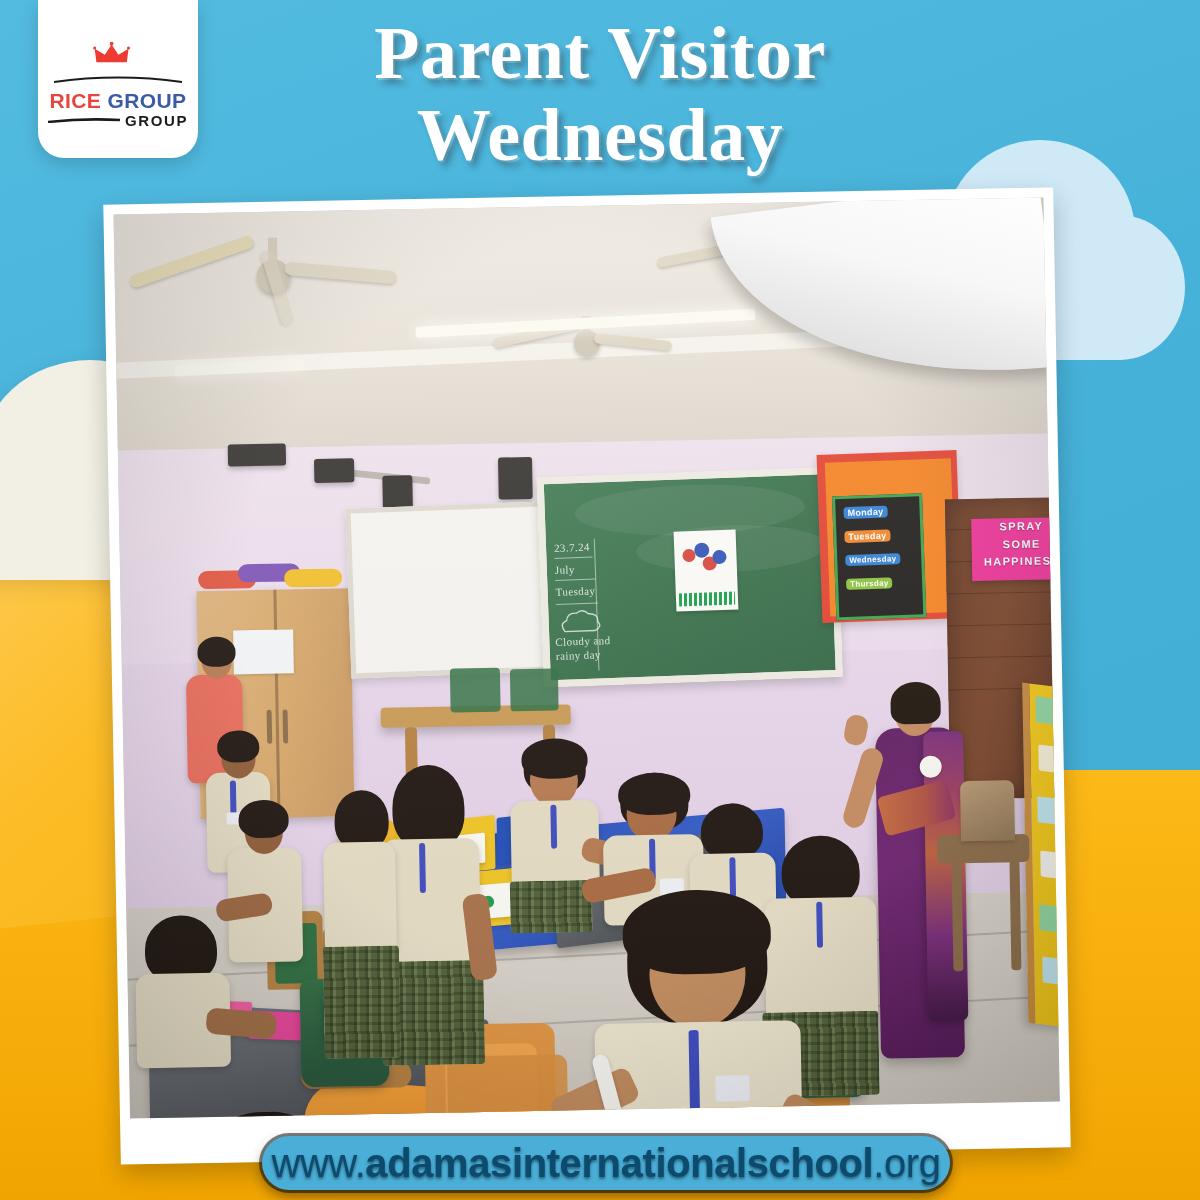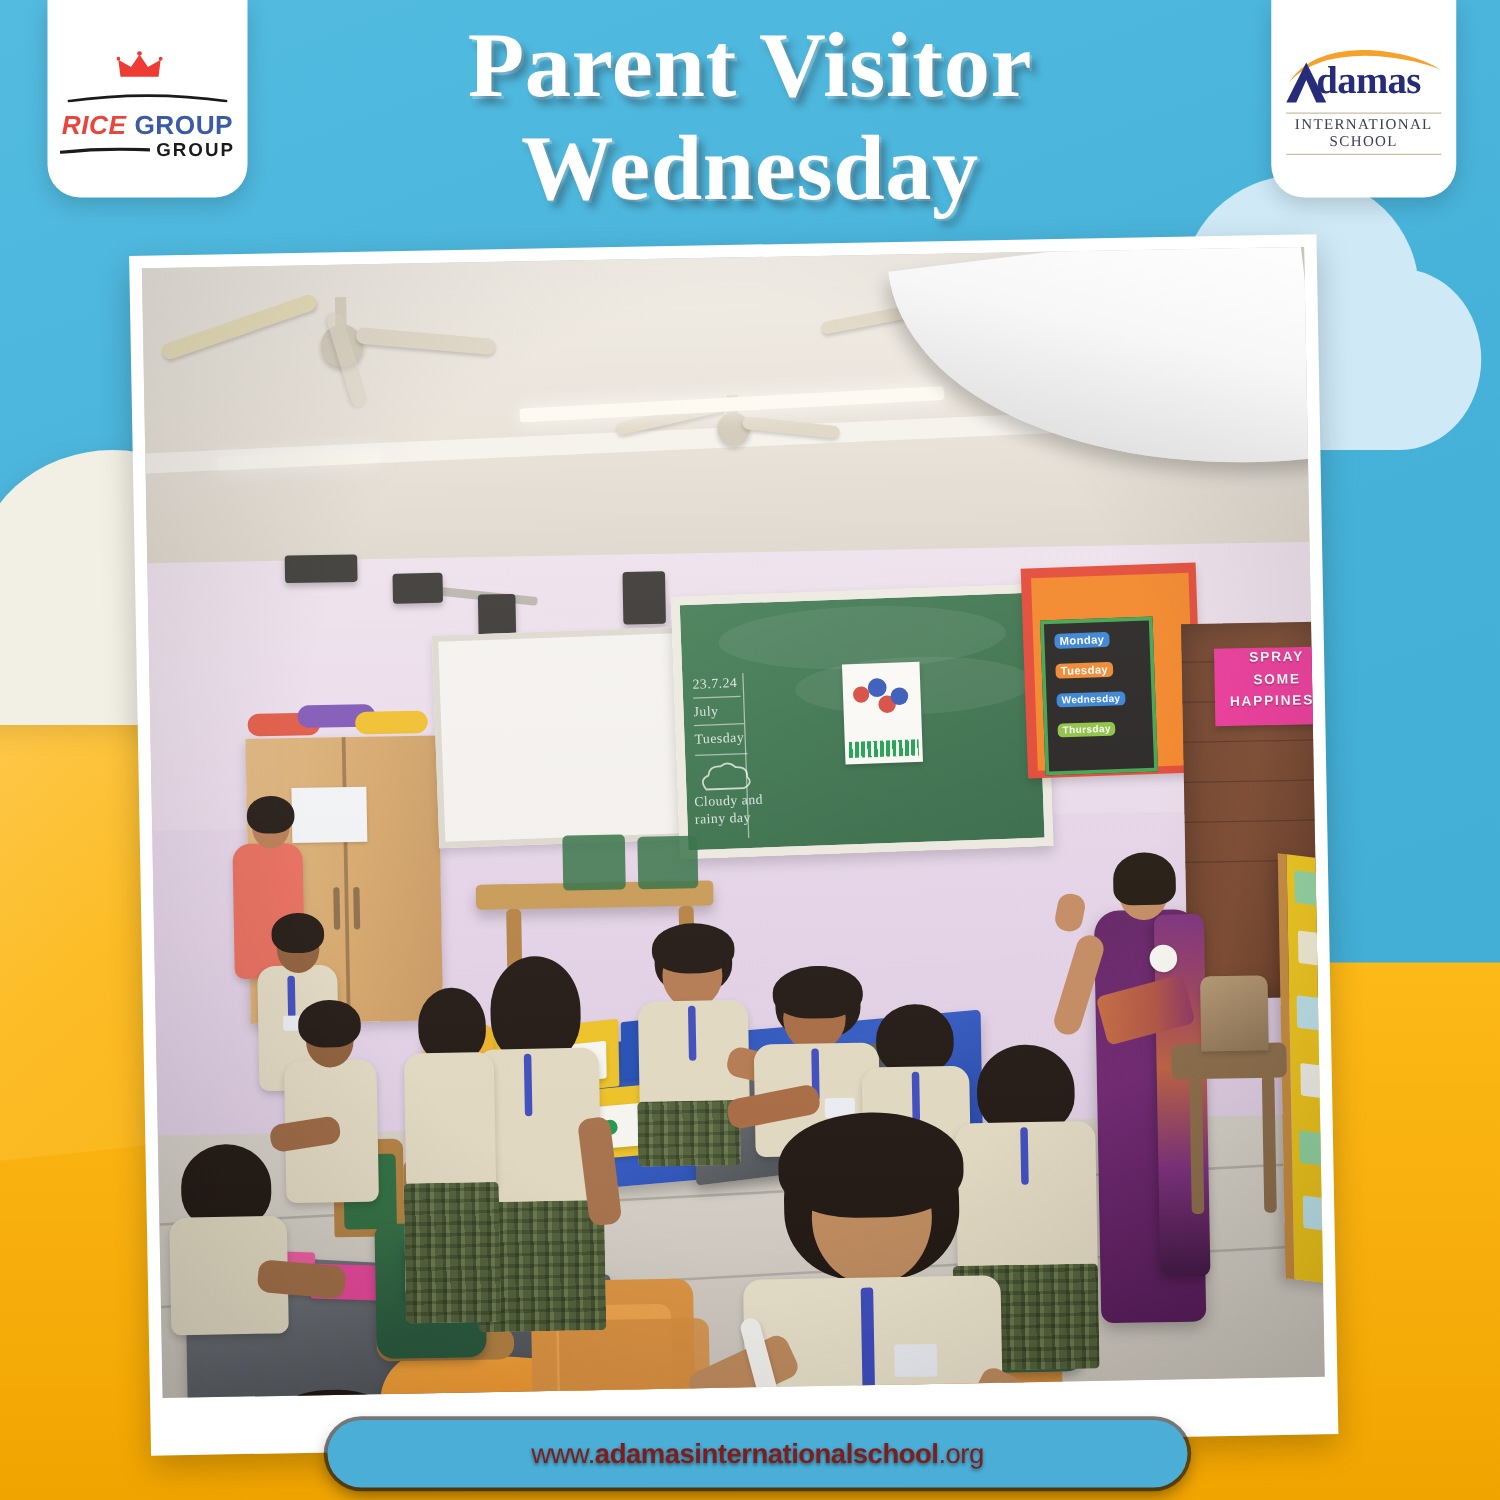--- a/index.html
+++ b/index.html
@@ -71,21 +71,21 @@
 
   
   .rice{width:148px;text-align:center;transform:translateY(6px);}
   .crown{height:22px;margin-bottom:1px;}
   .rule-top{height:7px;width:128px;margin:0 auto;}
   .rice-words{
     font-family:"Liberation Sans", sans-serif;
     font-weight:bold;font-size:21px;letter-spacing:.4px;line-height:1;
     margin:3px 0 1px;white-space:nowrap;
   }
-  .w-rice{color:#e8453c;font-style:italic;}
+  .w-rice{color:#e8453c;}
   .w-adamas{color:#3c5ba6;}
   .rice-bottom{display:flex;align-items:center;justify-content:flex-end;gap:5px;width:140px;margin:0 auto;text-align:right;}
   .rice-bar{flex:1;height:5px;}
   .w-group{font-weight:bold;font-size:15px;color:#1b1b1b;letter-spacing:1.6px;}
 
   
   .adm{width:136px;text-align:center;transform:translateY(4px);}
   .adm-top{position:relative;height:48px;}
   .adm-word{
     position:absolute;left:0;right:0;top:8px;
@@ -212,21 +212,21 @@
 
   
   .url-pill{
     position:absolute;left:262px;top:1136px;width:688px;height:54px;
     background:#4aaed6;border-radius:30px;
     display:flex;align-items:center;justify-content:center;
     box-shadow:0 6px 14px rgba(0,0,0,.45), 0 0 0 3px rgba(20,20,20,.55);
     z-index:12;
   }
   .url-text{
-    color:#7f1d1d;font-size:22px;letter-spacing:-.4px;white-space:nowrap;
+    color:#0c4a6e;font-size:40px;letter-spacing:-.4px;white-space:nowrap;
     text-shadow:0 2px 3px rgba(0,0,0,.45);
   }
   .url-text b{font-weight:bold;}
 </style>
 </head>
 <body>
 
 <div class="poster">
 
   <div class="bg-sky"></div>
@@ -281,35 +281,20 @@
       </div>
       <div class="rice-bottom">
         <svg class="rice-bar" viewBox="0 0 80 5" preserveAspectRatio="none">
           <path d="M0 4 Q40 0 80 2" stroke="#1b1b1b" stroke-width="2.6" fill="none"></path>
         </svg>
         <span class="w-group">GROUP</span>
       </div>
     </div>
   </div>
 
-  <div class="logo-card logo-right">
-    <div class="adm">
-      <div class="adm-top">
-        <svg viewBox="0 0 136 48" style="position:absolute;inset:0;width:100%;height:100%">
-          <path d="M8 26 Q30 2 80 5 Q112 8 130 16 Q108 2 72 0 Q26 -1 8 26 Z" fill="#f6a12b"></path>
-          <path d="M6 42 L22 10 L38 42 L30 42 L22 24 L14 42 Z" fill="#262b7a"></path>
-        </svg>
-        <div class="adm-word" style="left:30px;text-align:left">damas</div>
-      </div>
-      <div class="adm-line"></div>
-      <div class="adm-sub1">INTERNATIONAL</div>
-      <div class="adm-sub2">SCHOOL</div>
-      <div class="adm-line"></div>
-    </div>
-  </div>
 
   <div class="photo-wrap">
     <div class="photo">
       <div class="scene">
 
         <div class="ceiling"></div>
         <div class="ceiling-beam"></div>
         <div class="wall-upper"></div>
         <div class="wall-band"></div>
         <div class="wall-lower"></div>

